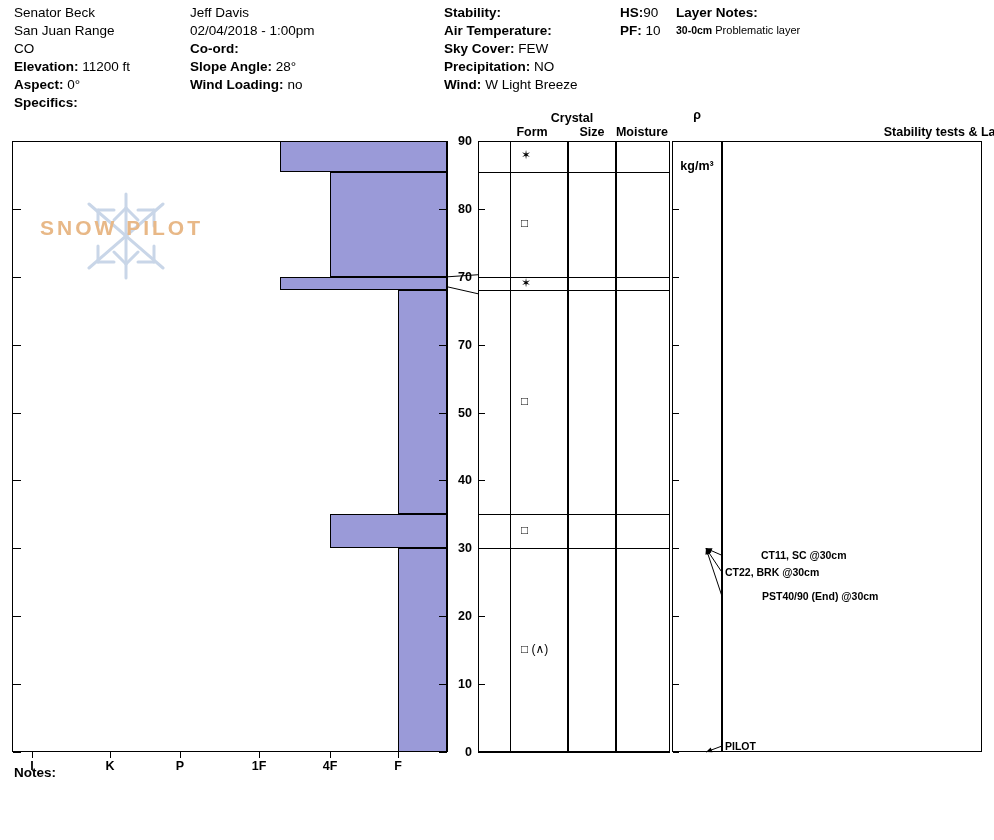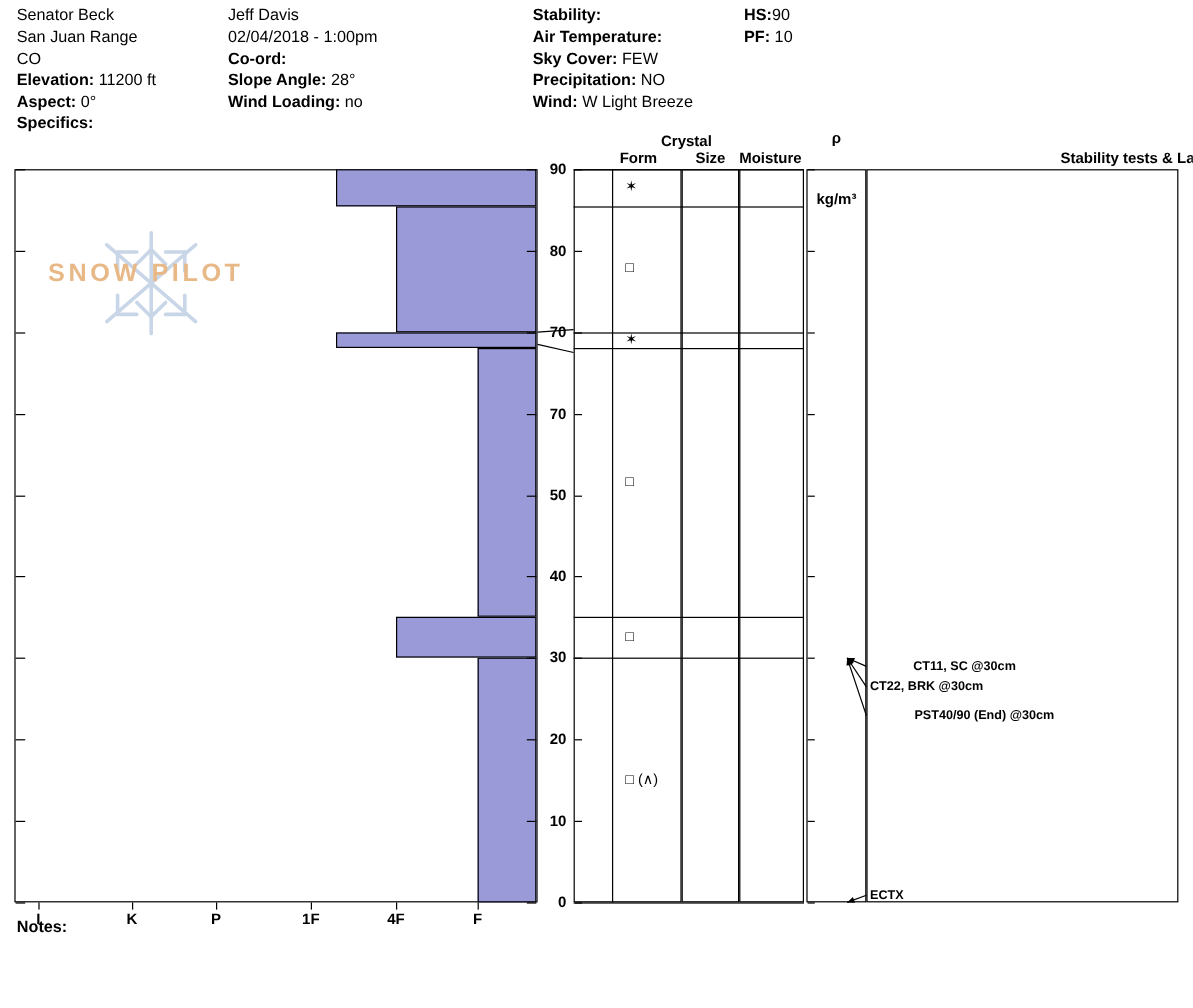--- a/index.html
+++ b/index.html
@@ -209,20 +209,27 @@
     <div class="hdr-line"><span class="lbl-b">Sky Cover:</span> <span class="val">FEW</span></div>
     <div class="hdr-line"><span class="lbl-b">Precipitation:</span> <span class="val">NO</span></div>
     <div class="hdr-line"><span class="lbl-b">Wind:</span> <span class="val">W Light Breeze</span></div>
   </div>
 
   <div class="hdr-col" id="col-hs">
     <div class="hs-row"><span class="lbl-b">HS:</span><span class="val">90</span></div>
     <div class="hs-row"><span class="lbl-b">PF:</span> <span class="val">10</span></div>
   </div>
 
+  <div class="hdr-col" id="col-note">
+    <div class="hdr-line"><span class="lbl-b">Layer Notes:</span></div>
+    <div class="note-sm">
+      <span class="note-depth">30-0cm</span>
+      <span>Problematic layer</span>
+    </div>
+  </div>
 </div>
 
 <div id="captions">
   <div class="cap" id="cap-crystal">Crystal</div>
   <div class="cap" id="cap-form">Form</div>
   <div class="cap" id="cap-size">Size</div>
   <div class="cap" id="cap-moist">Moisture</div>
   <div class="cap" id="cap-rho">ρ</div>
   <div class="cap" id="cap-rho-u">kg/m³</div>
   <div class="cap" id="cap-stab">Stability tests &amp; Layer comments</div>
@@ -352,16 +359,16 @@
       <line x1="706" y1="548.3333333333334" x2="722" y2="572.3333333333334" stroke="#000" stroke-width="1"></line>
       <polygon points="706,548.3333333333334 707.164870412073,554.767855609546 711.4915319426298,551.8834145891748" fill="#000"></polygon>
       <line x1="706" y1="548.3333333333334" x2="722" y2="596.3333333333334" stroke="#000" stroke-width="1"></line>
       <polygon points="706,548.3333333333334 705.4307900211697,554.8476253132802 710.3639431710324,553.2032409299926" fill="#000"></polygon>
       <line x1="706" y1="752" x2="722" y2="746" stroke="#000" stroke-width="1"></line>
       <polygon points="706,752 712.5308960135441,752.3277152121492 710.7050541172845,747.4588034887901" fill="#000"></polygon>
     </svg>
     <div class="stab-comment" style="left: 725px; top: 549.333px; margin-left: 36px;">CT11, SC @30cm</div>
     <div class="stab-comment" style="left: 725px; top: 566.333px;">CT22, BRK @30cm</div>
     <div class="stab-comment" style="left: 725px; top: 590.333px; margin-left: 37px;">PST40/90 (End) @30cm</div>
-    <div class="stab-comment" style="left: 725px; top: 740px;">ECTX</div>
+    <div class="stab-comment" style="left: 725px; top: 740px;">PILOT</div>
   </div>
 
 <div id="notes">Notes:</div>
 
 </body></html>

